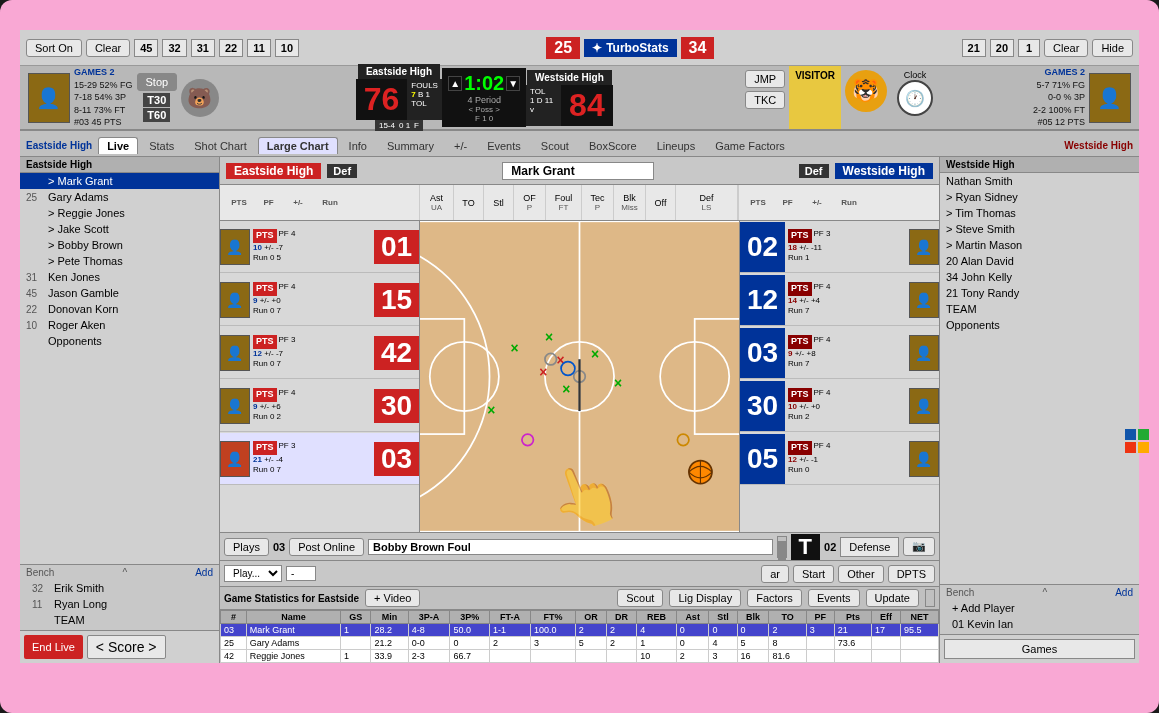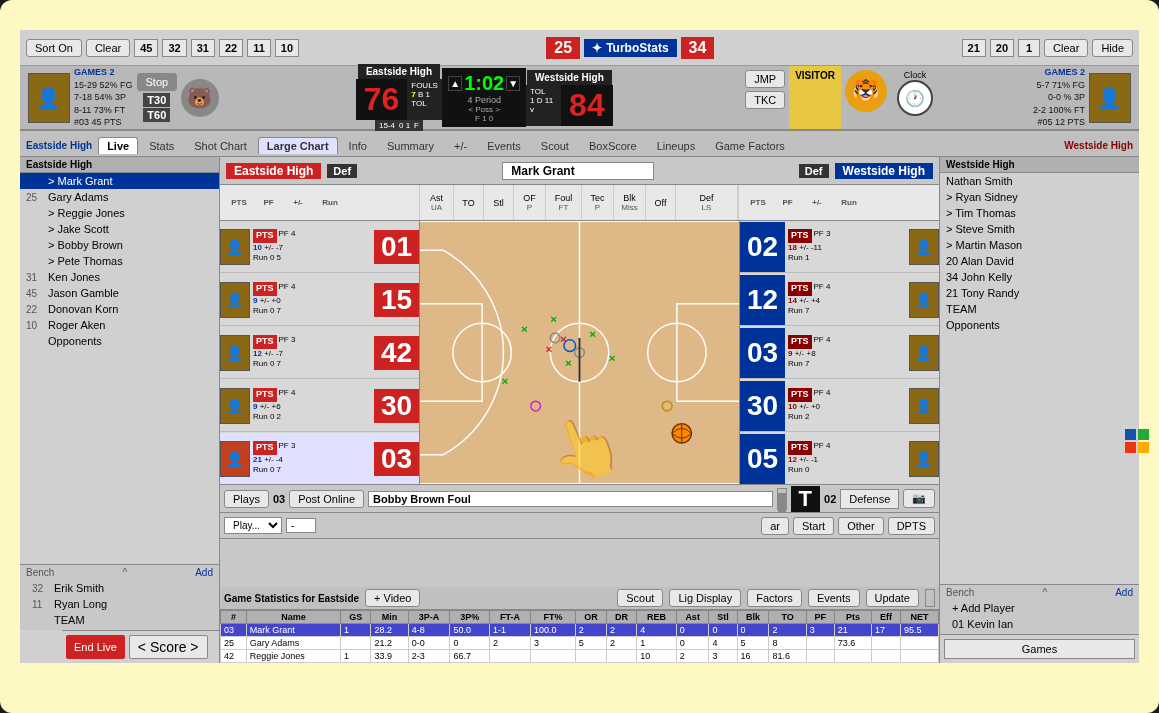--- a/index.html
+++ b/index.html
@@ -1,21 +1,21 @@
 <!DOCTYPE html>
 <html><head>
   <meta charset="utf-8">
   <style>
     * { box-sizing: border-box; margin: 0; padding: 0; }
     body { background: #1a1a1a; font-family: Arial, sans-serif; width: 1159px; height: 713px; overflow: hidden; display: flex; align-items: center; justify-content: center; }
     
     .tablet-frame {
       width: 1159px;
       height: 713px;
-      background: #fef9c3;
+      background: #f9a8d4;
       border-radius: 12px;
       padding: 30px 20px 50px 20px;
       display: flex;
       flex-direction: column;
       position: relative;
     }
     
     .screen {
       flex: 1;
       background: #c8c8c8;
@@ -298,21 +298,20 @@
       color: #003399;
       cursor: pointer;
       font-size: 10px;
     }
     
     .bottom-buttons {
       display: flex;
       padding: 4px;
       gap: 4px;
       border-top: 1px solid #888;
-      margin-left: 42px;
     }
     
     .court-header {
       display: flex;
       align-items: center;
       background: #c8c8c8;
       padding: 2px 6px;
       gap: 6px;
       height: 28px;
       border-bottom: 1px solid #888;
@@ -1019,21 +1018,21 @@
               <option>Play...</option>
             </select>
             <span style="background:white;border:1px solid #888;padding:1px 4px;font-size:10px;min-width:30px;">-</span>
             <span class="spacer"></span>
             <button class="btn-small">ar</button>
             <button class="btn-small">Start</button>
             <button class="btn-small">Other</button>
             <button class="btn-small">DPTS</button>
           </div>
 
-          <div style="background:#c0c0c0;border-bottom:1px solid #888;padding:2px 4px;display:flex;align-items:center;gap:6px;font-size:10px;font-weight:bold;margin-top:48px;">
+          <div style="background:#c0c0c0;border-bottom:1px solid #888;padding:2px 4px;display:flex;align-items:center;gap:6px;font-size:10px;font-weight:bold;">
             <span>Game Statistics for Eastside</span>
             <button class="btn-small">+ Video</button>
             <span class="spacer"></span>
             <button class="btn-small">Scout</button>
             <button class="btn-small">Lig Display</button>
             <button class="btn-small">Factors</button>
             <button class="btn-small">Events</button>
             <button class="btn-small">Update</button>
             <div class="scroll-bar" style="height:18px;"></div>
           </div>

